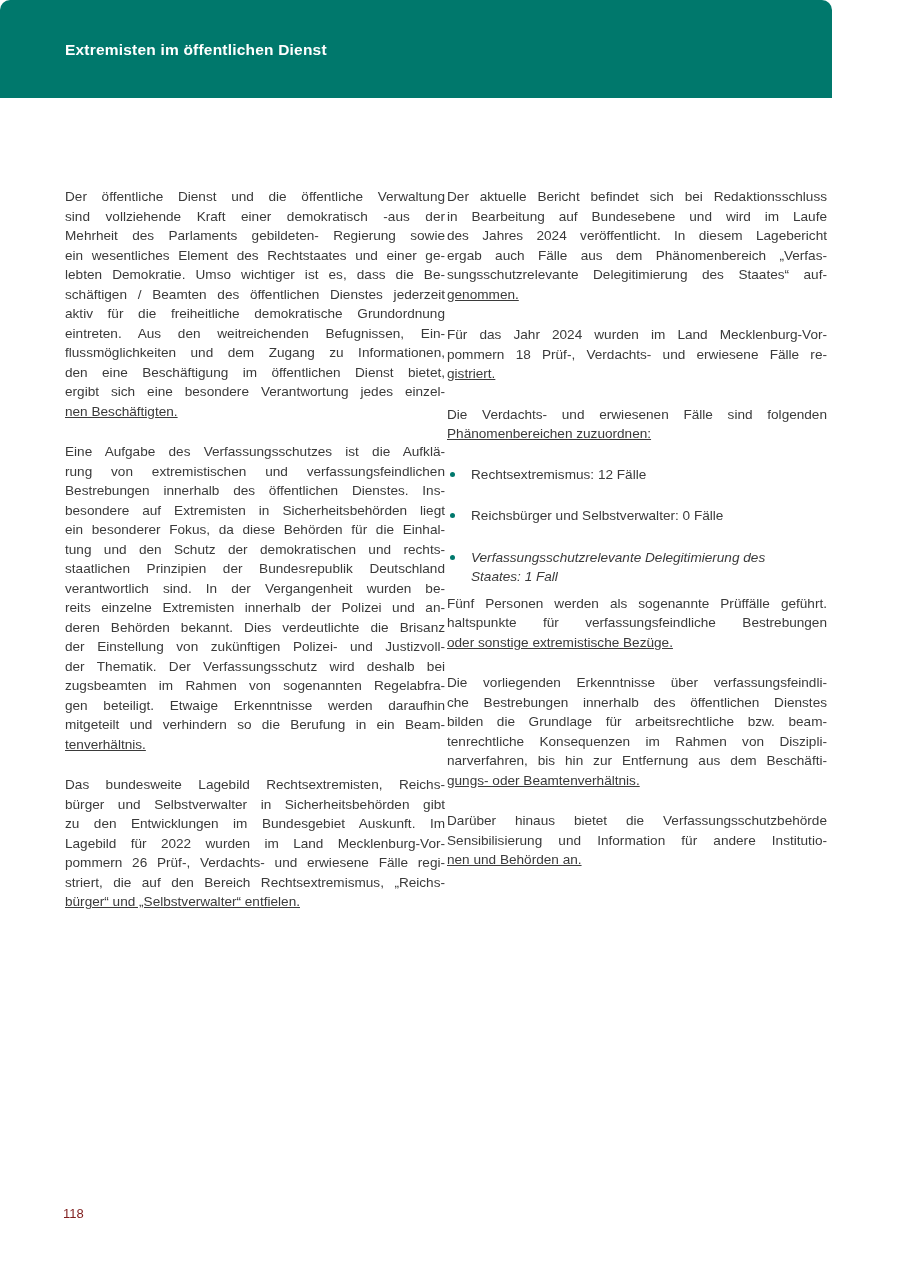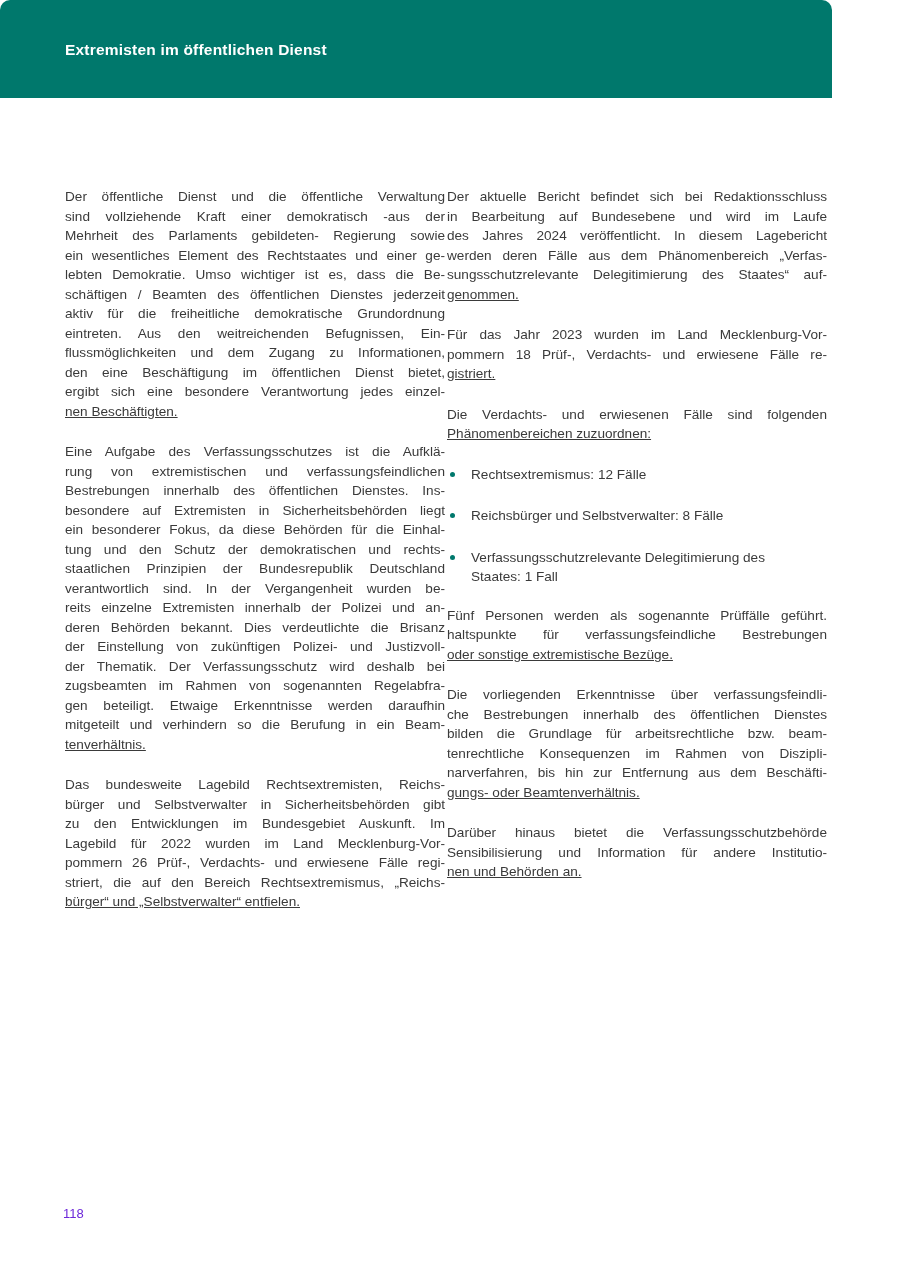--- a/index.html
+++ b/index.html
@@ -31,24 +31,25 @@
     left:65px;
     top:41px;
     color:#ffffff;
     font-size:15.5px;
     font-weight:700;
     letter-spacing:0.2px;
   }
   .content{
     position:absolute;
     top:187px;
-    left:65px;
+    left:59px;
     width:774px;
     display:flex;
     gap:2px;
+    justify-content:center;
   }
   .col{
     font-size:13.6px;
     line-height:19.5px;
     color:var(--body-text);
   }
   .col-left{ width:380px; }
   .col-right{ width:380px; }
   .paragraph{ margin-bottom:21px; overflow:hidden; }
   .pline{
@@ -59,37 +60,37 @@
   }
   .pline.last{
     text-align-last:left;
     text-decoration:underline;
   }
   .bullet-list{ margin-bottom:0; }
   .bullet-item{
     display:flex;
     margin-bottom:22px;
   }
-  .bullet-item:last-child{ margin-bottom:19px; }
+  .bullet-item:last-child{ margin-bottom:7px;font-style:italic; }
   .bullet-dot{
     flex:0 0 auto;
     width:5px;
     height:5px;
     border-radius:50%;
     background:var(--band);
     margin:7px 16px 0 3px;
   }
   .bullet-text{ flex:1; }
   .bullet-text .bline{ text-align:left; white-space:nowrap; }
   .page-number{
     position:absolute;
     left:63px;
     top:1206px;
     font-size:13px;
-    color:#6d28d9;
+    color:#7f1d1d;
   }
 </style>
 </head>
 <body>
 
 <div class="page">
 
   <div class="header-band">
     <div class="header-title">Extremisten im öffentlichen Dienst</div>
   </div>
@@ -136,44 +137,44 @@
           <div class="pline">pommern 26 Prüf-, Verdachts- und erwiesene Fälle regi-</div>
           <div class="pline">striert, die auf den Bereich Rechtsextremismus, „Reichs-</div>
           <div class="pline last">bürger“ und „Selbstverwalter“ entfielen.</div>
         </div>
       </div>
     <div class="col col-right">
         <div class="paragraph">
           <div class="pline">Der aktuelle Bericht befindet sich bei Redaktionsschluss</div>
           <div class="pline">in Bearbeitung auf Bundesebene und wird im Laufe</div>
           <div class="pline">des Jahres 2024 veröffentlicht. In diesem Lagebericht</div>
-          <div class="pline">werden deren Fälle aus dem Phänomenbereich „Verfas-</div>
+          <div class="pline">ergab auch Fälle aus dem Phänomenbereich „Verfas-</div>
           <div class="pline">sungsschutzrelevante Delegitimierung des Staates“ auf-</div>
           <div class="pline last">genommen.</div>
         </div>
         <div class="paragraph">
-          <div class="pline">Für das Jahr 2023 wurden im Land Mecklenburg-Vor-</div>
+          <div class="pline">Für das Jahr 2024 wurden im Land Mecklenburg-Vor-</div>
           <div class="pline">pommern 18 Prüf-, Verdachts- und erwiesene Fälle re-</div>
           <div class="pline last">gistriert.</div>
         </div>
         <div class="paragraph">
           <div class="pline">Die Verdachts- und erwiesenen Fälle sind folgenden</div>
           <div class="pline last">Phänomenbereichen zuzuordnen:</div>
         </div>
         <div class="bullet-list">
           <div class="bullet-item">
             <div class="bullet-dot"></div>
             <div class="bullet-text">
               <div class="bline">Rechtsextremismus: 12 Fälle</div>
             </div>
           </div>
           <div class="bullet-item">
             <div class="bullet-dot"></div>
             <div class="bullet-text">
-              <div class="bline">Reichsbürger und Selbstverwalter: 8 Fälle</div>
+              <div class="bline">Reichsbürger und Selbstverwalter: 0 Fälle</div>
             </div>
           </div>
           <div class="bullet-item">
             <div class="bullet-dot"></div>
             <div class="bullet-text">
               <div class="bline">Verfassungsschutzrelevante Delegitimierung des</div>
               <div class="bline">Staates: 1 Fall</div>
             </div>
           </div>
         </div>

